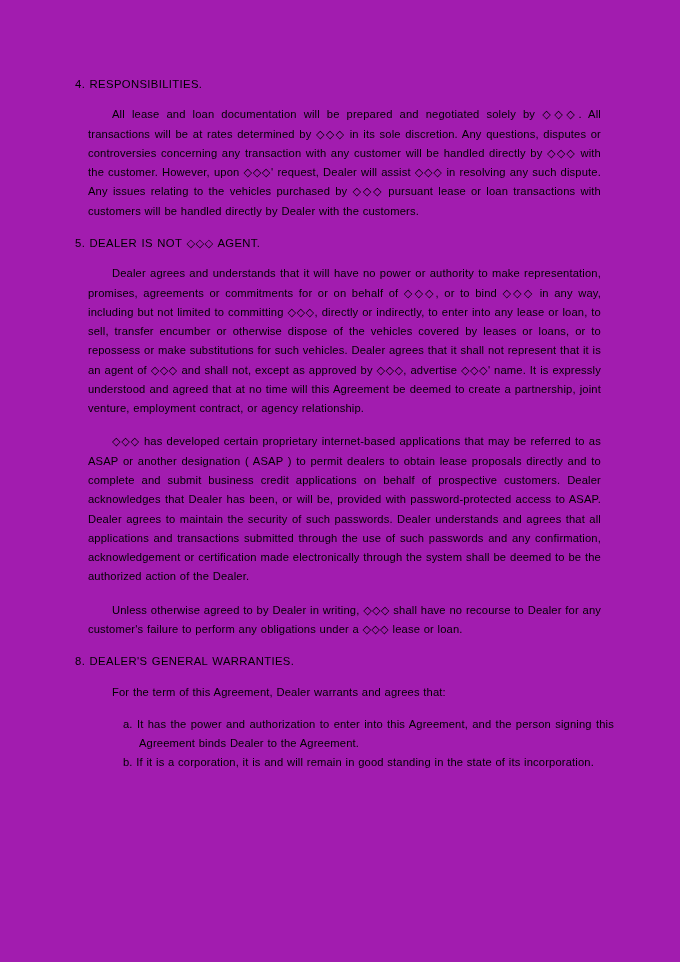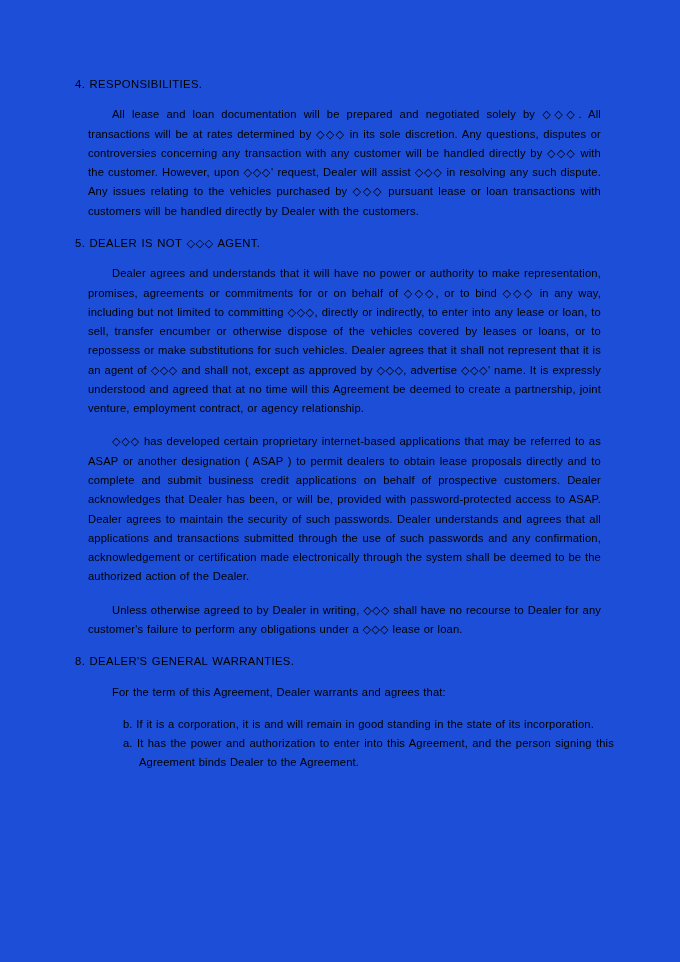--- a/index.html
+++ b/index.html
@@ -11,21 +11,21 @@
     width: 680px;
     height: 962px;
     font-family: "Liberation Sans", sans-serif;
     color: #000000;
     -webkit-font-smoothing: antialiased;
   }
   .page {
     position: relative;
     width: 680px;
     height: 962px;
-    background: #1d4ed8;
+    background: #a21caf;
     box-sizing: border-box;
     padding: 76px 66px 0 75px;
   }
   .section {
     margin-bottom: 14px;
   }
   .heading {
     font-size: 11.3px;
     letter-spacing: 0.35px;
     margin: 0 0 3px 0;
@@ -77,18 +77,18 @@
   </div>
 
   <div class="section">
     <p class="para">Unless otherwise agreed to by Dealer in writing, ◇◇◇ shall have no recourse to Dealer for any customer's failure to perform any obligations under a ◇◇◇ lease or loan.</p>
   </div>
 
   <div class="section">
     <p class="heading">8. DEALER'S GENERAL WARRANTIES.</p>
     <p class="para">For the term of this Agreement, Dealer warrants and agrees that:</p>
     <ul class="sublist">
+      <li>a. It has the power and authorization to enter into this Agreement, and the person signing this Agreement binds Dealer to the Agreement.</li>
       <li>b. If it is a corporation, it is and will remain in good standing in the state of its incorporation.</li>
-      <li>a. It has the power and authorization to enter into this Agreement, and the person signing this Agreement binds Dealer to the Agreement.</li>
     </ul>
   </div>
 
 </div>
 
 </body></html>

